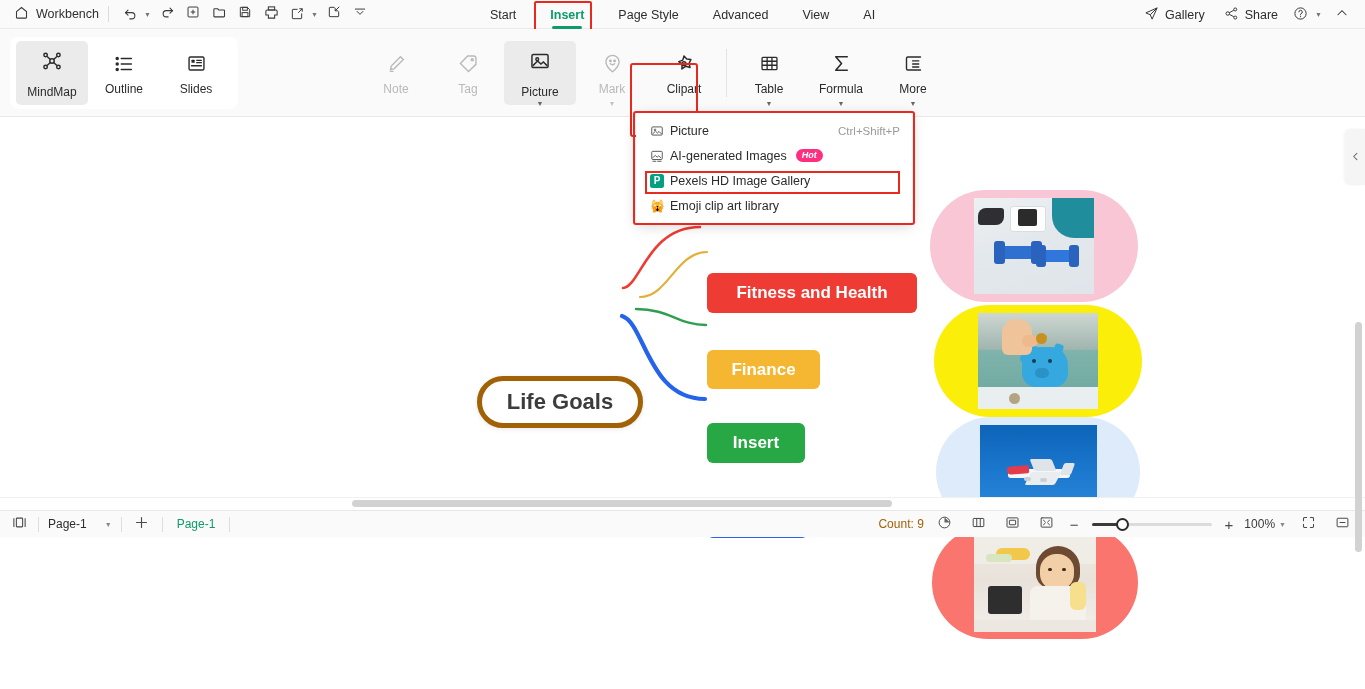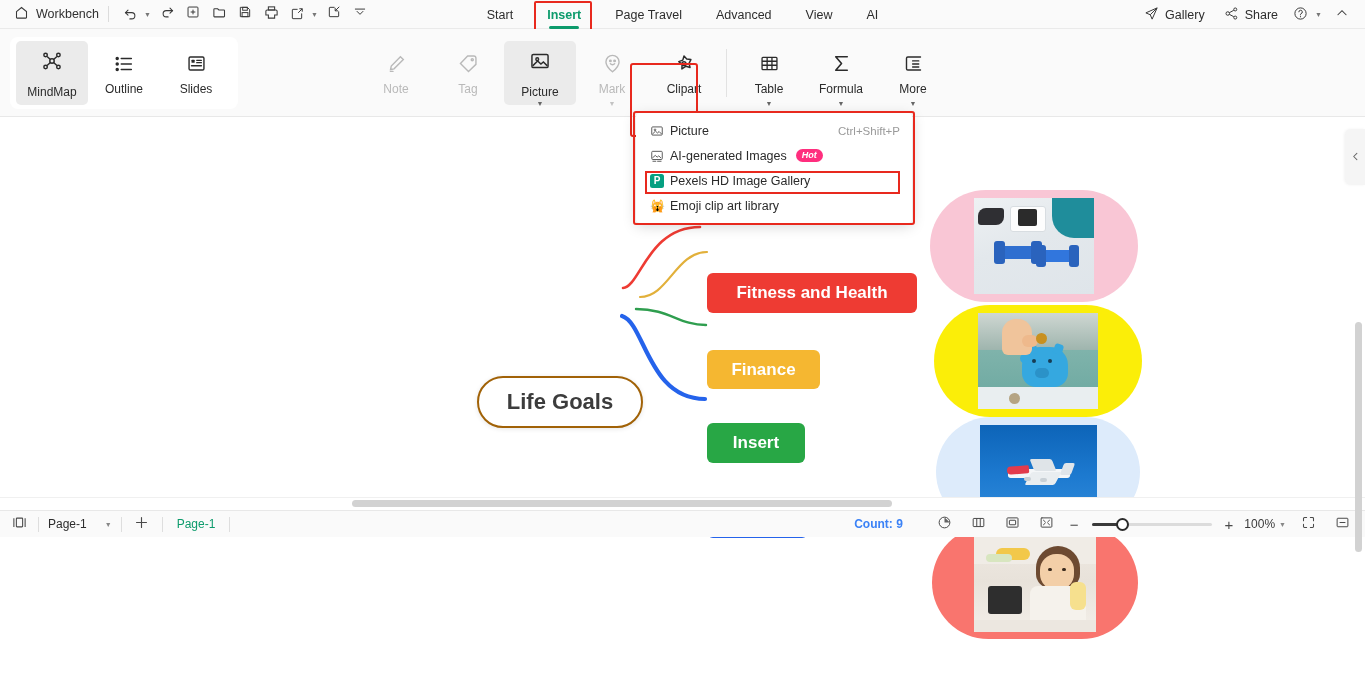--- a/index.html
+++ b/index.html
@@ -111,21 +111,21 @@
 
   
   .canvas { position:absolute; top:117px; left:0; width:1365px; height:528px; background:#ffffff; overflow:hidden; }
   .mindmap-svg { position:absolute; top:0; left:0; }
 
   .node {
     position:absolute; display:flex; align-items:center; justify-content:center;
     font-weight:bold; color:#ffffff; cursor:pointer; white-space:nowrap;
   }
   .root-node {
-    position:absolute; background:#ffffff; border:2px solid #a16207; border-radius:26px;
+    position:absolute; background:#ffffff; border:5px solid #a16207; border-radius:26px;
     box-shadow:0 1px 5px rgba(0,0,0,.10);
     display:flex; align-items:center; justify-content:center;
     font-size:22px; font-weight:bold; color:#3c3c3c; cursor:pointer;
   }
 
   
   .imgcard {
     position:absolute; display:flex; align-items:center; justify-content:center;
     border-radius:62px; cursor:pointer;
   }
@@ -158,21 +158,21 @@
   }
   .sb-left { display:flex; align-items:center; height:27px; }
   .sb-btn { width:30px; height:27px; display:flex; align-items:center; justify-content:center; cursor:pointer; color:#4a4a4a; }
   .sb-sep { width:1px; height:15px; background:#dedede; }
   .sb-page {
     display:flex; align-items:center; gap:18px; padding:0 9px; height:27px;
     font-size:12px; color:#2d2d2d; cursor:pointer;
   }
   .sb-tabname { font-size:12px; color:#0d9b6c; padding:0 14px; cursor:pointer; }
   .sb-right { position:absolute; right:8px; display:flex; align-items:center; gap:4px; height:27px; }
-  .sb-count { font-size:12px; color:#3b82f6; margin-right:23px;font-weight:bold; }
+  .sb-count { font-size:12px; color:#a16207; margin-right:2px; }
   .zoom-track { width:120px; height:3px; background:#dcdcdc; border-radius:2px; position:relative; margin:0 5px; cursor:pointer; }
   .zoom-fill { position:absolute; left:0; top:0; height:3px; width:30px; background:#3a3a3a; border-radius:2px; }
   .zoom-knob { position:absolute; left:24px; top:-5px; width:13px; height:13px; border-radius:50%; background:#fff; border:2.5px solid #2b2b2b; }
   .zoom-val { font-size:12px; color:#3a3a3a; display:flex; align-items:center; gap:4px; cursor:pointer; padding:0 3px; }
   .zsign { font-size:15px; color:#4a4a4a; cursor:pointer; padding:0 4px; }
 </style>
 </head>
 <body>
 
 <div class="app">
@@ -261,21 +261,21 @@
               <path d="M4 7h16"></path>
               <path d="M7 11l5 5 5-5"></path>
             </svg>
         </span>
       </div>
     </div>
 
     <div class="menutabs">
       <div class="mtab">Start</div>
       <div class="mtab active">Insert</div>
-      <div class="mtab">Page Travel</div>
+      <div class="mtab">Page Style</div>
       <div class="mtab">Advanced</div>
       <div class="mtab">View</div>
       <div class="mtab">AI</div>
     </div>
     <div class="mtab-hl"></div>
 
     <div class="tb-right">
       <div class="tb-r-item">
         <span>
           <svg width="15" height="15" viewBox="0 0 24 24" fill="none" stroke="#3a3a3a" stroke-width="1.6" stroke-linejoin="round">

